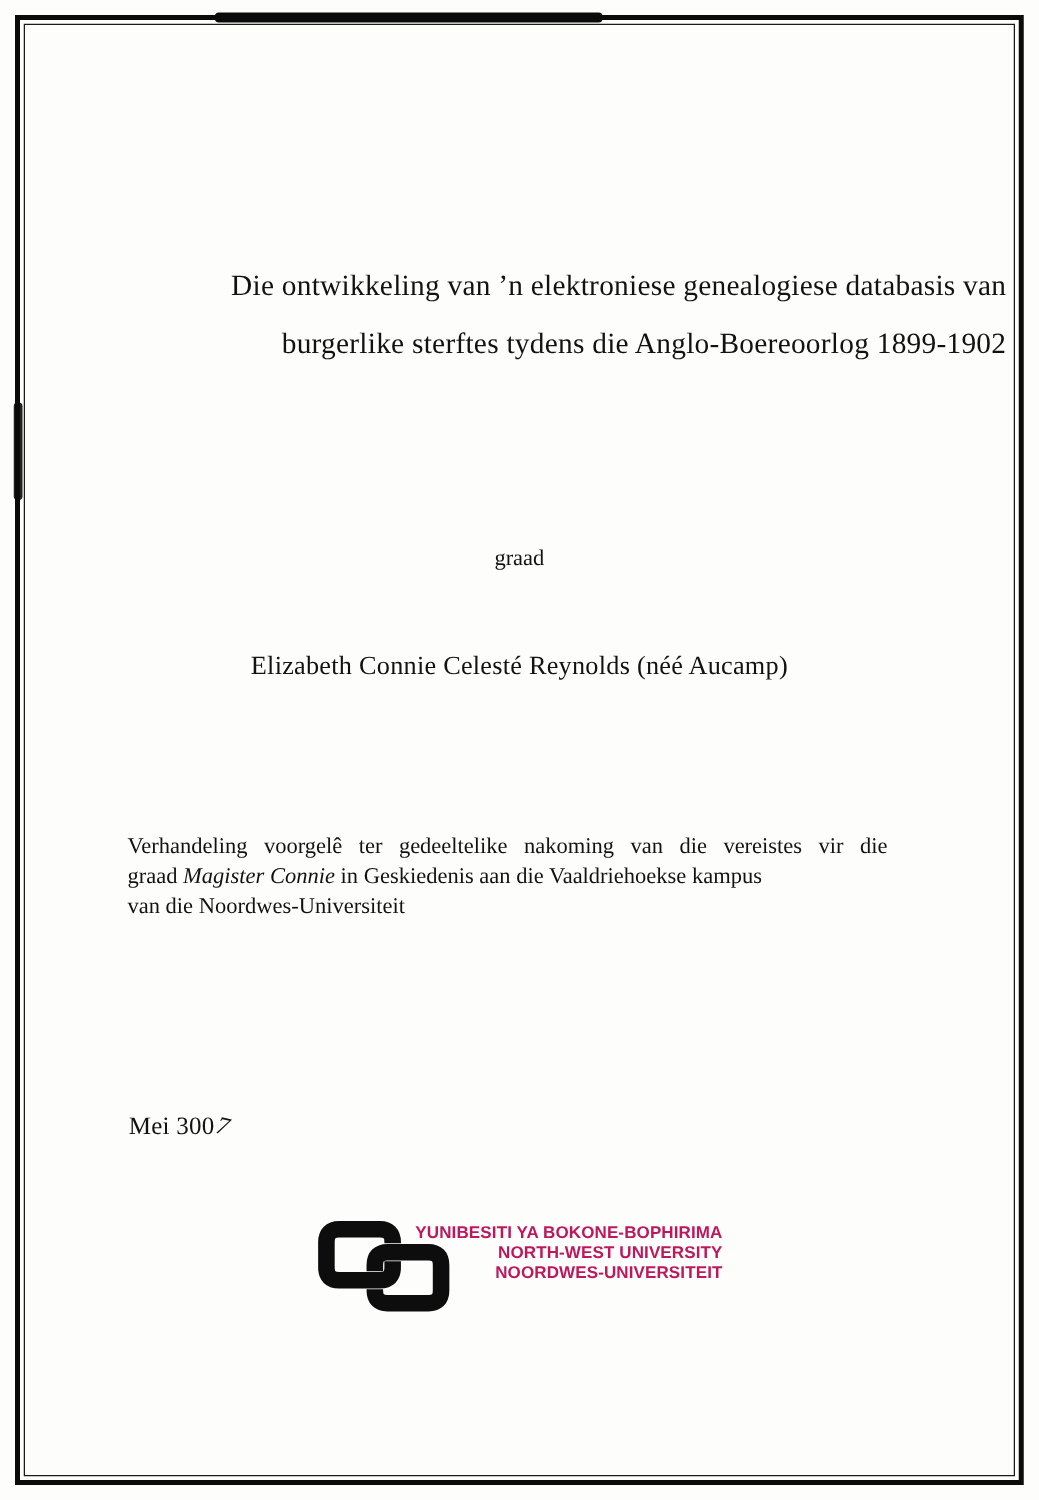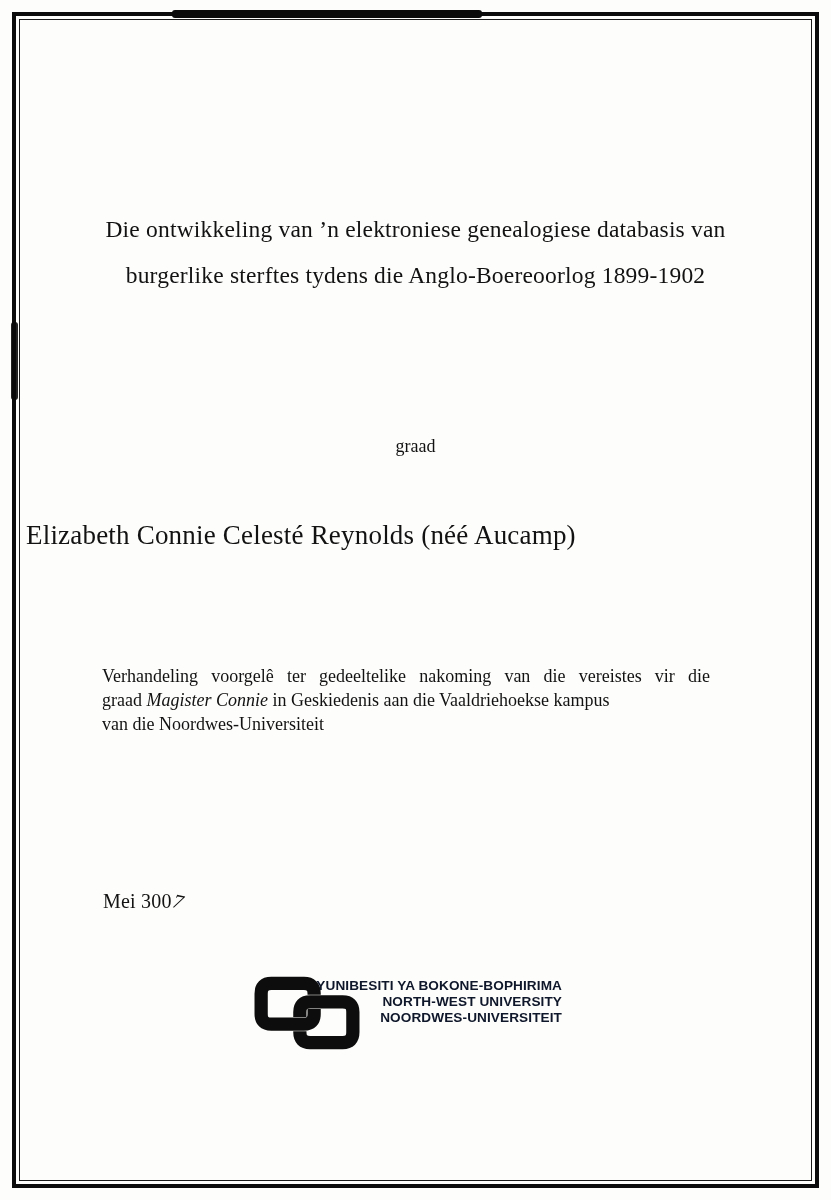--- a/index.html
+++ b/index.html
@@ -10,37 +10,37 @@
   }
   .page{position:absolute;inset:0;background:#fdfdfb;overflow:hidden;}
   .frame-outer{position:absolute;left:12px;top:12px;right:12px;bottom:12px;border:4px solid #0b0b0b;}
   .frame-inner{position:absolute;left:19px;top:19px;right:19px;bottom:19px;border:1.6px solid #1a1a1a;}
   .smudge{position:absolute;background:#0a0a0a;}
   .smudge-top{left:172px;top:10px;width:310px;height:8px;border-radius:3px;}
   .smudge-left{left:11px;top:322px;width:7px;height:78px;border-radius:3px;opacity:.9;}
 
   .title{position:absolute;left:26px;right:26px;top:206px;margin:0;
     font-size:23.5px;font-weight:400;line-height:46px;text-align:center;letter-spacing:.2px;}
-  .title .tline{display:block;}
+  .title .tline{display:block;text-align:right;}
 
   .byline{position:absolute;left:26px;right:26px;top:436px;text-align:center;font-size:18px;}
-  .author{position:absolute;left:26px;right:26px;top:520px;font-size:27px;letter-spacing:.2px;}
+  .author{position:absolute;left:26px;right:26px;top:520px;text-align:center;font-size:21px;letter-spacing:.2px;}
 
   .statement{position:absolute;left:102px;top:664px;width:608px;font-size:18px;line-height:24px;}
   .s-just{text-align:justify;text-align-last:justify;}
   .statement em{font-style:italic;}
 
   .supervisor{position:absolute;left:103px;top:888px;font-size:20px;line-height:26.5px;letter-spacing:.2px;}
   .seven{display:inline-block;transform:rotate(12deg) skewX(-12deg);transform-origin:50% 60%;}
 
   .logo{position:absolute;left:0;top:0;width:831px;height:1200px;pointer-events:none;}
   .logo-mark{position:absolute;left:254px;top:974px;}
-  .logo-text{position:absolute;left:312px;top:978px;width:250px;text-align:right;
+  .logo-text{position:absolute;left:328px;top:978px;width:250px;text-align:right;
     font-family:"Liberation Sans","DejaVu Sans",sans-serif;font-weight:700;
-    font-size:13.6px;line-height:16.2px;letter-spacing:.1px;white-space:nowrap;color:#0f172a;}
+    font-size:13.6px;line-height:16.2px;letter-spacing:.1px;white-space:nowrap;color:#be185d;}
 </style>
 </head>
 <body>
 
 <div class="page">
 
   <div class="frame-outer"></div>
   <div class="frame-inner"></div>
   <div class="smudge smudge-top"></div>
   <div class="smudge smudge-left"></div>

